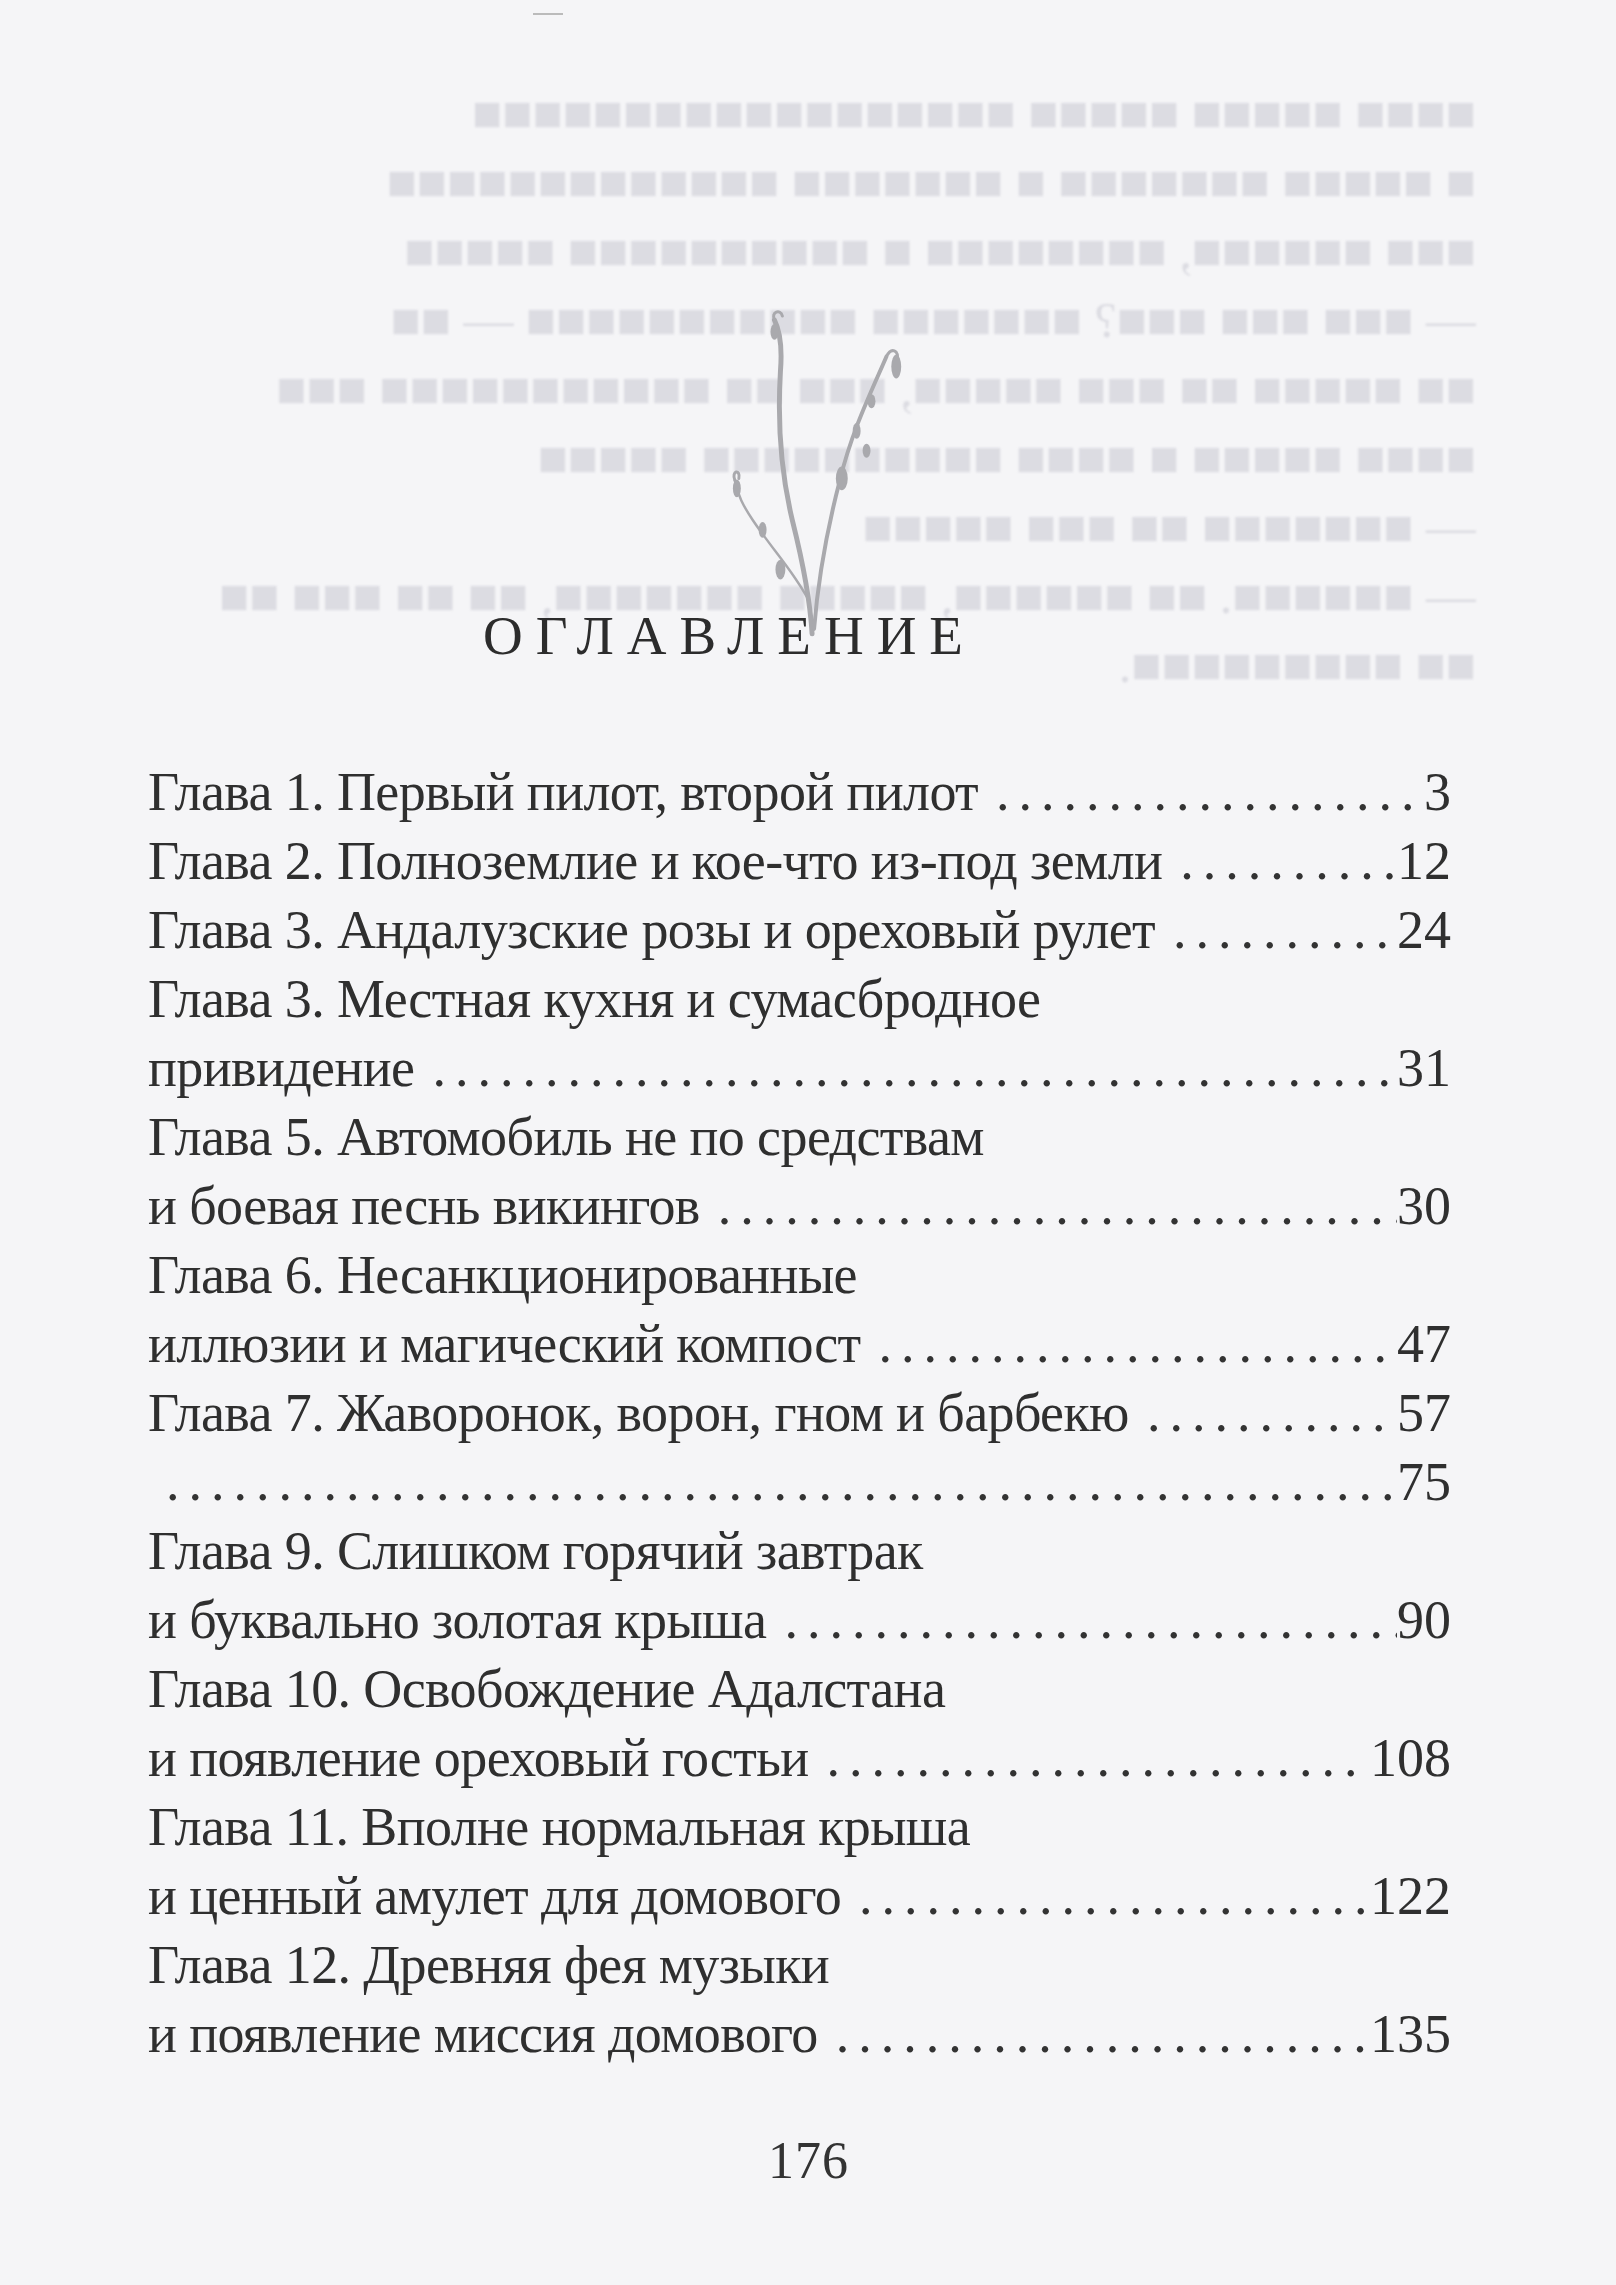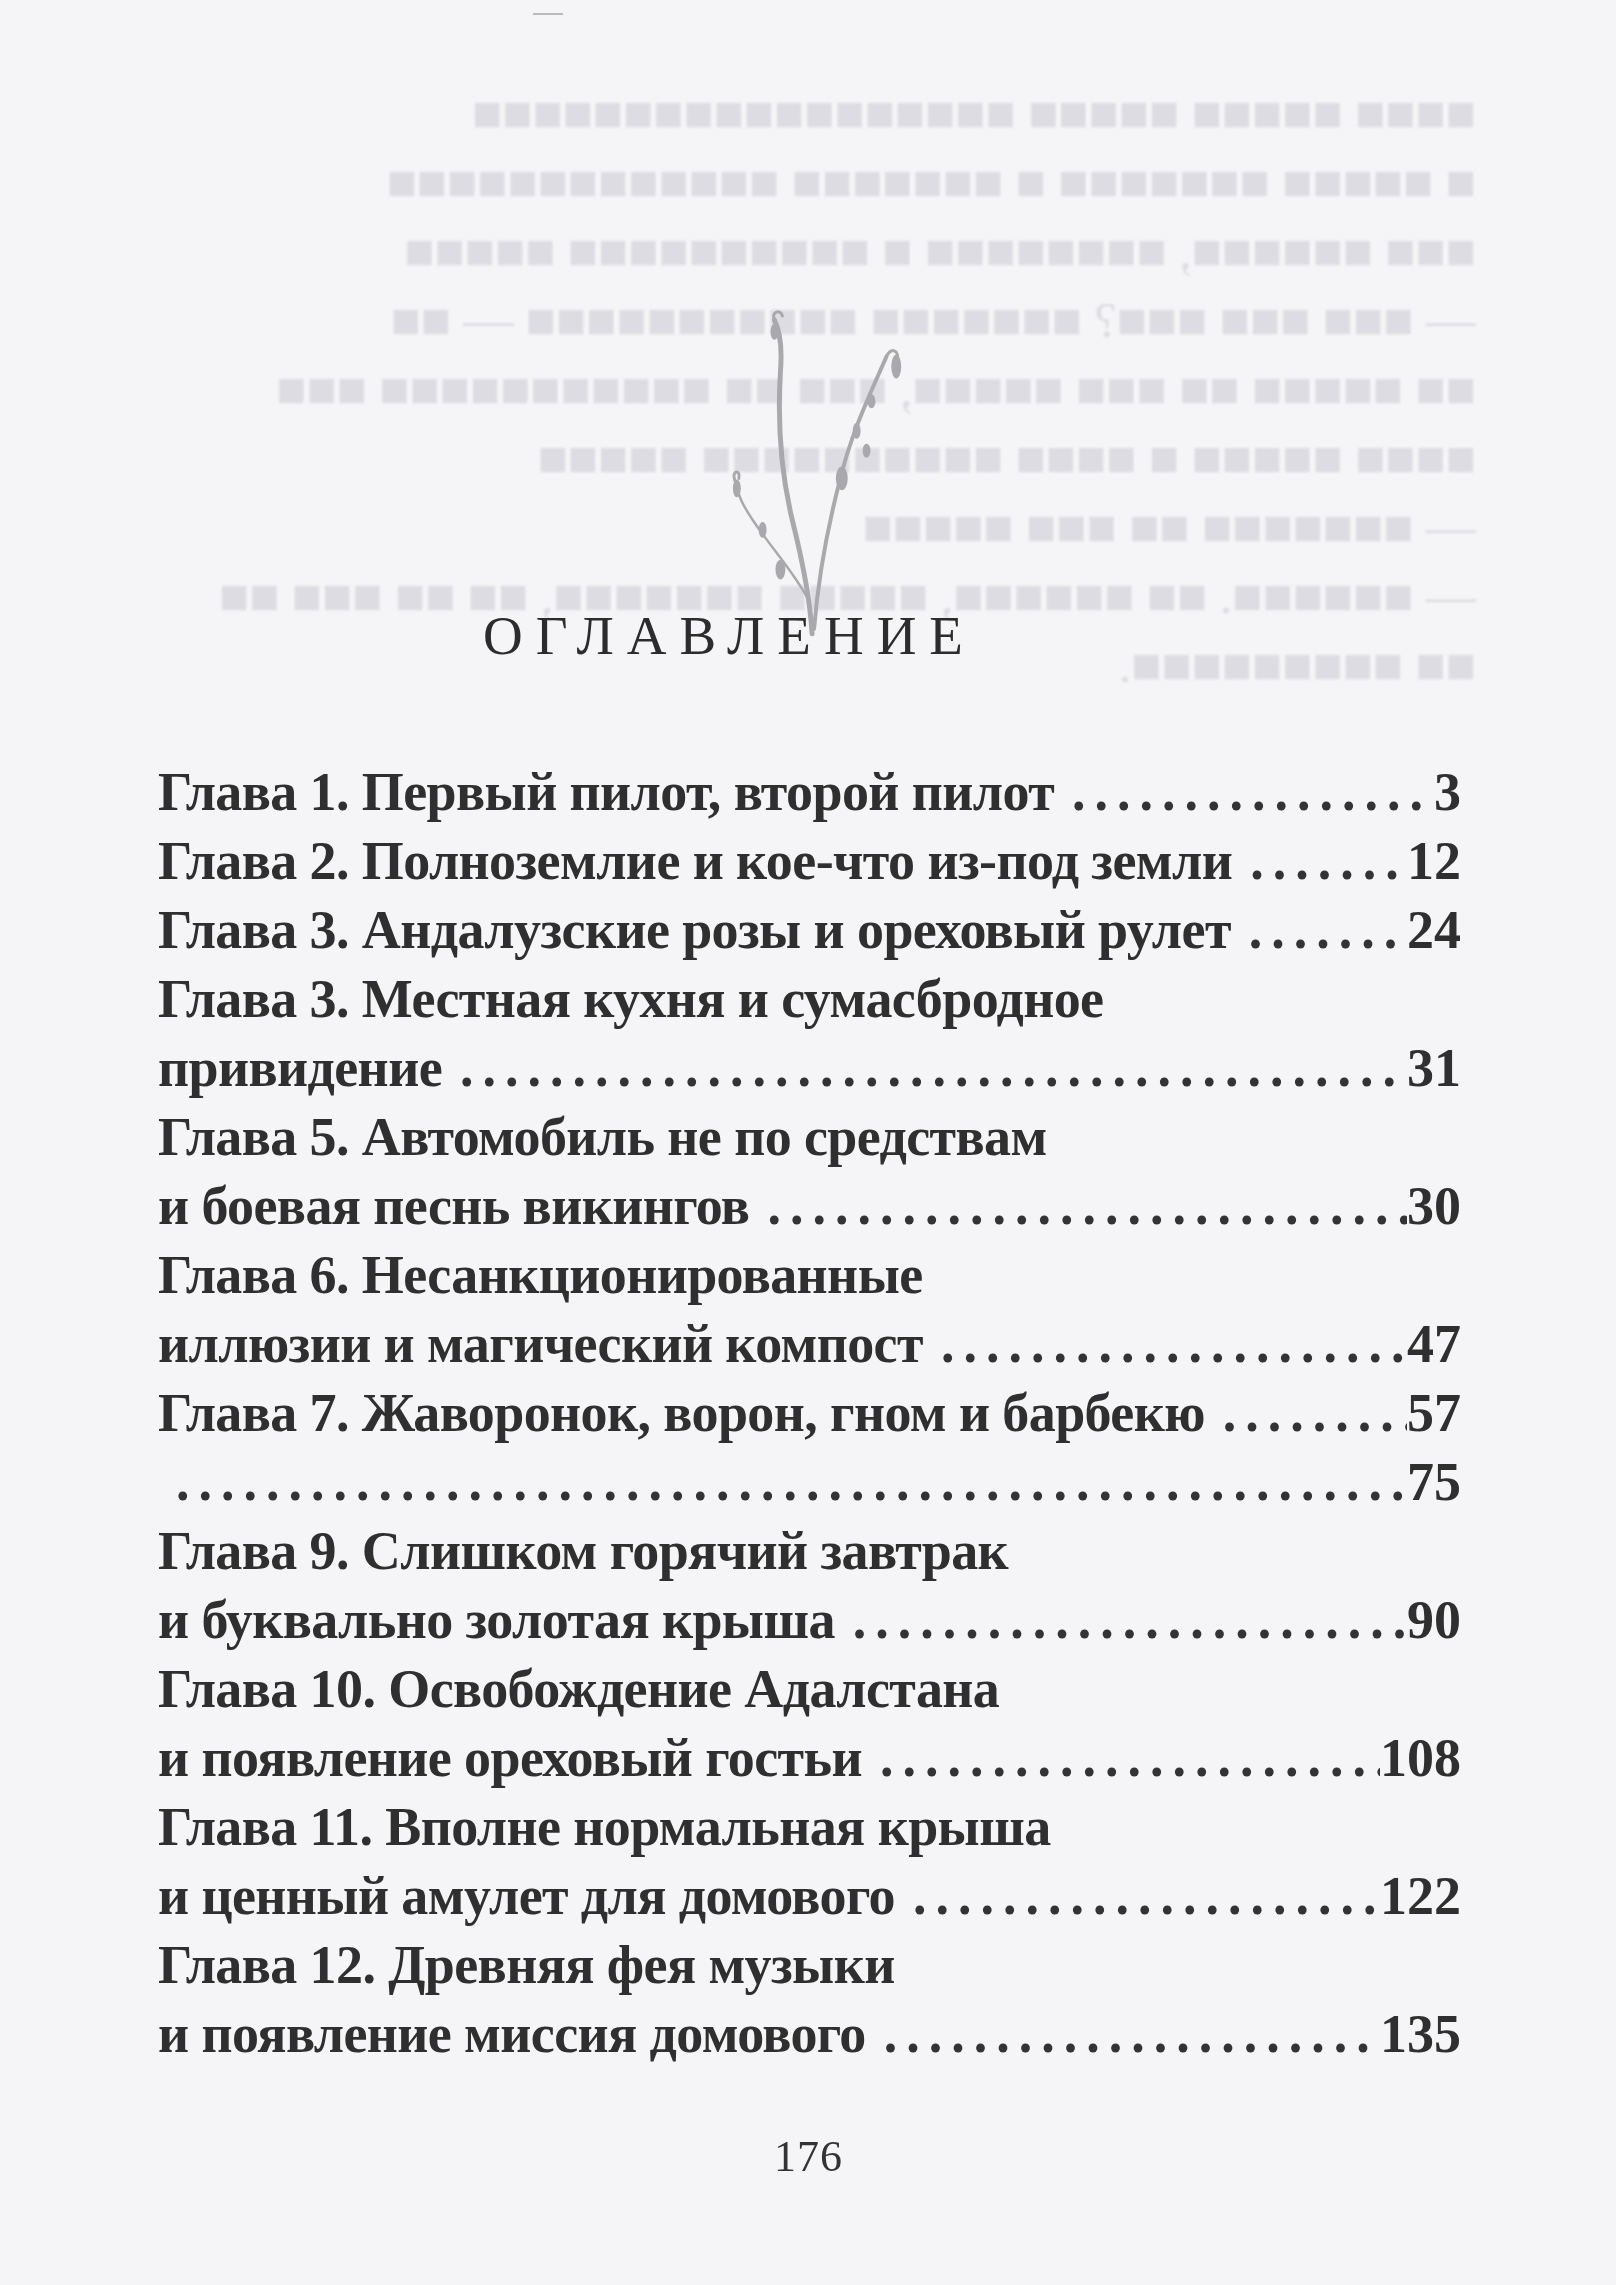--- a/index.html
+++ b/index.html
@@ -18,35 +18,35 @@
     pointer-events: none;
   }
   .bleed div { white-space: nowrap; overflow: hidden; height: 69px; }
   .top-mark { position: absolute; left: 533px; top: 13px; width: 30px; height: 2px; background: #bbb; }
   .plant { position: absolute; left: 723px; top: 302px; width: 198px; height: 342px; }
   .heading {
     position: absolute; left: 0; width: 1446px; top: 606px;
     text-align: center; font-size: 55px; letter-spacing: 13px; text-indent: 13px;
     color: #2c2c2c; line-height: 59px;
   }
-  .toc { position: absolute; left: 158px; top: 758px; width: 1303px; font-weight: bold; }
+  .toc { position: absolute; left: 148px; top: 758px; width: 1303px; }
   .row {
     display: flex; align-items: baseline; height: 69px; line-height: 69px;
     font-size: 54px; white-space: nowrap;
     transform-origin: left; 
   }
   .row .title { flex: 0 0 auto; letter-spacing: -0.6px; }
   .row .leader {
     flex: 1 1 auto; overflow: hidden; text-align: right; letter-spacing: 9px;
     padding: 0 22px 0 18px; color: #333;
   }
   .row .page { flex: 0 0 auto; text-align: right; min-width: 30px; }
   .folio {
     position: absolute; left: 0; width: 1617px; top: 2131px; text-align: center;
-    font-size: 44px; color: #333; letter-spacing: 1px;
+    font-size: 52px; color: #333; letter-spacing: 1px;
   }
 </style>
 </head>
 <body>
 
 <div class="top-mark"></div>
 
 <div class="bleed">
   <div>■■■■ ■■■■■ ■■■■■ ■■■■■■■■■■■■■■■■■■</div>
   <div>■ ■■■■■ ■■■■■■■ ■ ■■■■■■■ ■■■■■■■■■■■■■</div>

